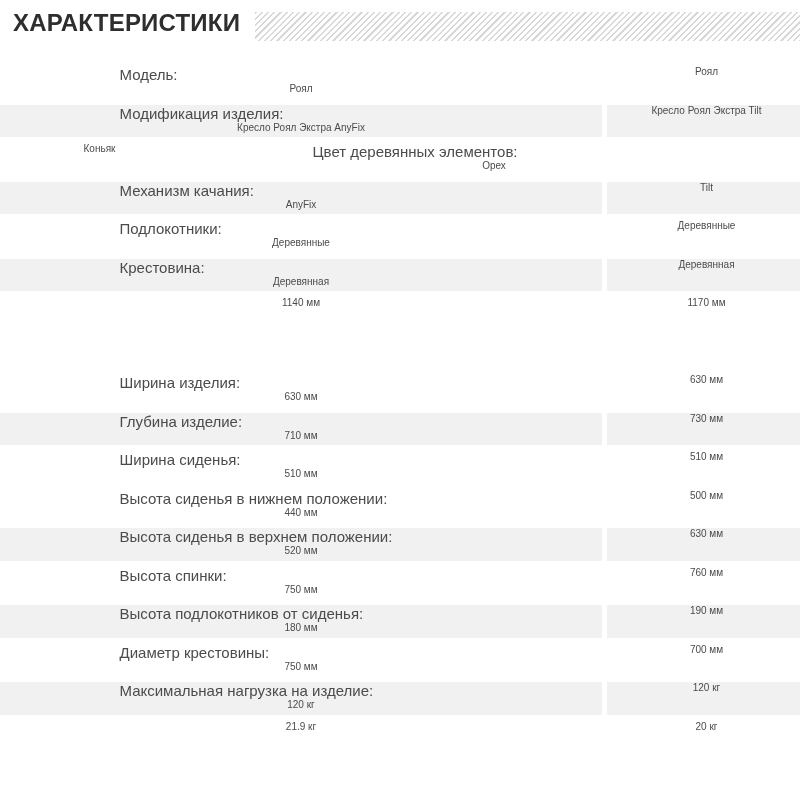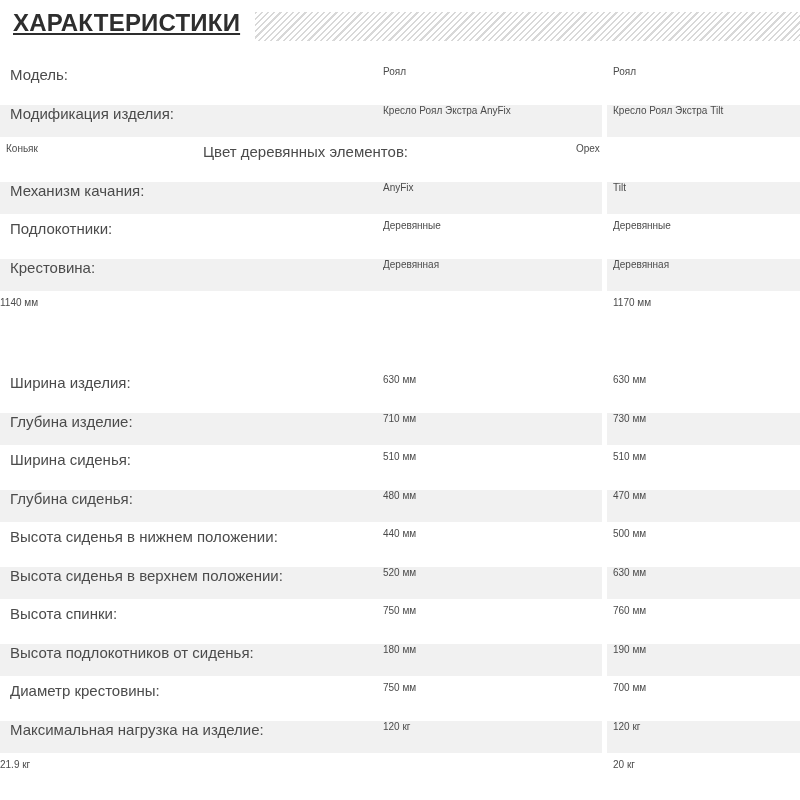--- a/index.html
+++ b/index.html
@@ -24,21 +24,20 @@
     position: absolute;
     top: 9px;
     left: 13px;
     margin: 0;
     font-size: 24px;
     line-height: 28px;
     font-weight: bold;
     color: var(--title-color, #2e2e2e);
     letter-spacing: 0.2px;
     white-space: nowrap;
-    text-decoration: underline;
   }
   .stripes {
     position: absolute;
     top: 12px;
     left: 255px;
     right: 0;
     height: 29px;
     background: repeating-linear-gradient(
       135deg,
       var(--stripe-color, #d8d8d8) 0px,
@@ -55,23 +54,25 @@
   }
   .row {
     display: flex;
     height: 38.5px;
     box-sizing: border-box;
     padding: 2px 0 4px 0;
     background: #ffffff;
   }
   .cell {
     display: flex;
+    align-items: center;
     height: 100%;
     box-sizing: border-box;
     background: transparent;
+    flex-direction: column;
   }
   .cell-main {
     flex: 0 0 602px;
     margin-right: 5px;
   }
   .cell-second {
     flex: 1 1 auto;
     padding-left: 6px;
   }
   .row.alt .cell {
@@ -188,29 +189,20 @@
     </div>
       <div class="row">
       <div class="cell cell-main">
         <div class="spec-label">Ширина сиденья:</div>
         <div class="spec-value v1">510 мм</div>
       </div>
       <div class="cell cell-second">
         <div class="spec-value">510 мм</div>
       </div>
     </div>
-      <div class="row alt">
-      <div class="cell cell-main">
-        <div class="spec-label">Глубина сиденья:</div>
-        <div class="spec-value v1">480 мм</div>
-      </div>
-      <div class="cell cell-second">
-        <div class="spec-value">470 мм</div>
-      </div>
-    </div>
       <div class="row">
       <div class="cell cell-main">
         <div class="spec-label">Высота сиденья в нижнем положении:</div>
         <div class="spec-value v1">440 мм</div>
       </div>
       <div class="cell cell-second">
         <div class="spec-value">500 мм</div>
       </div>
     </div>
       <div class="row alt">

